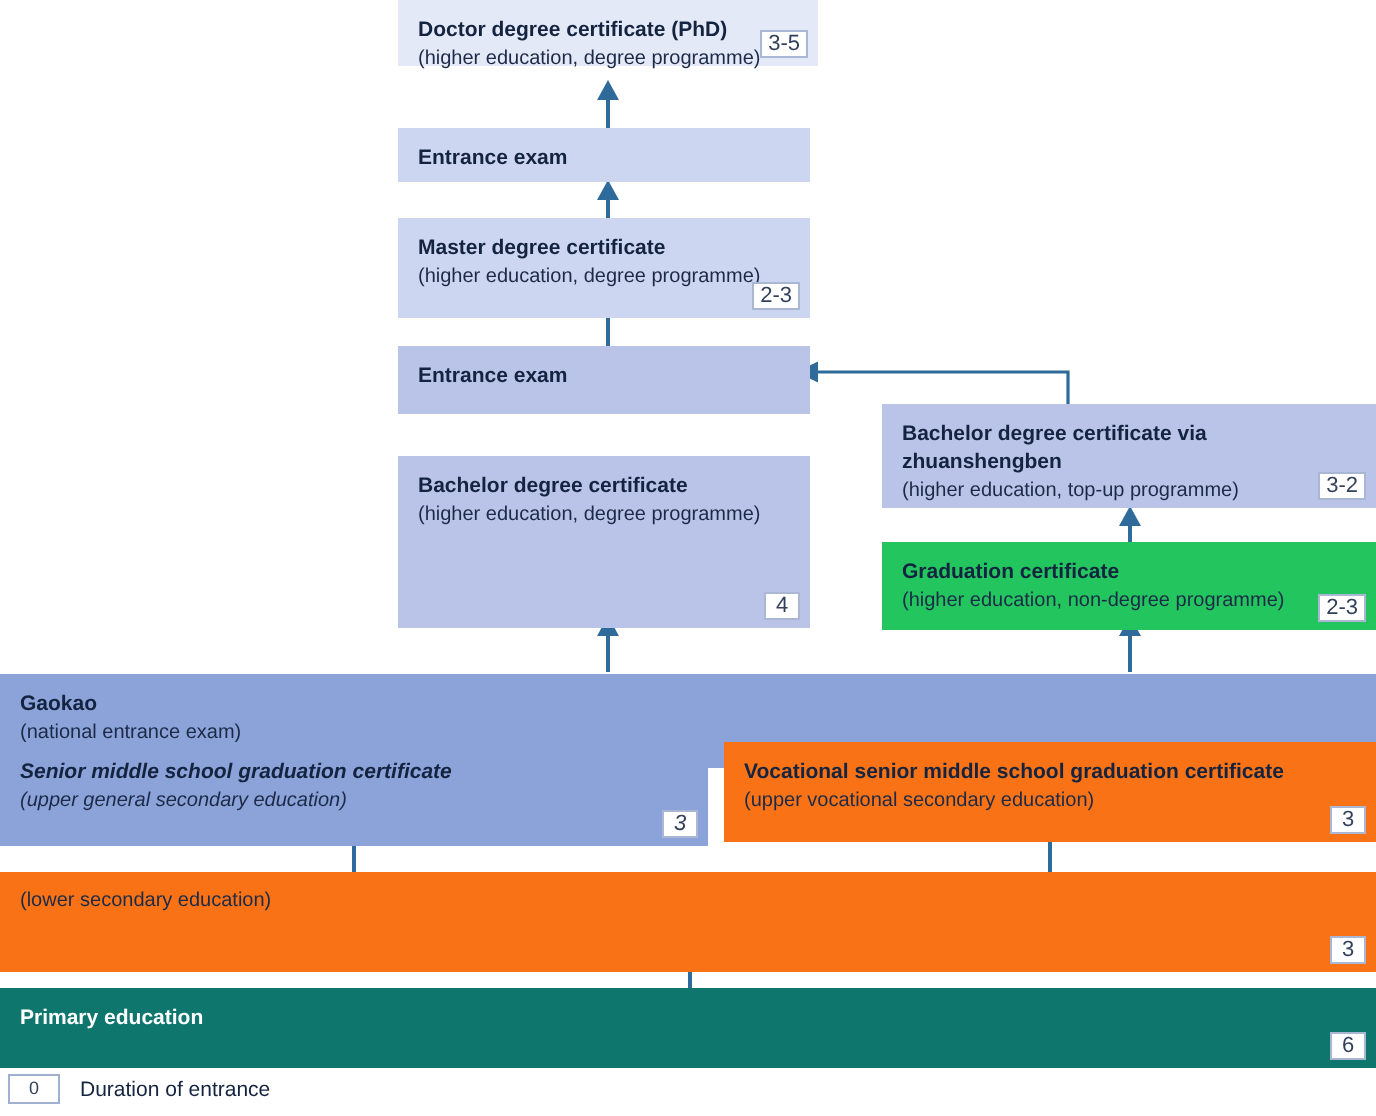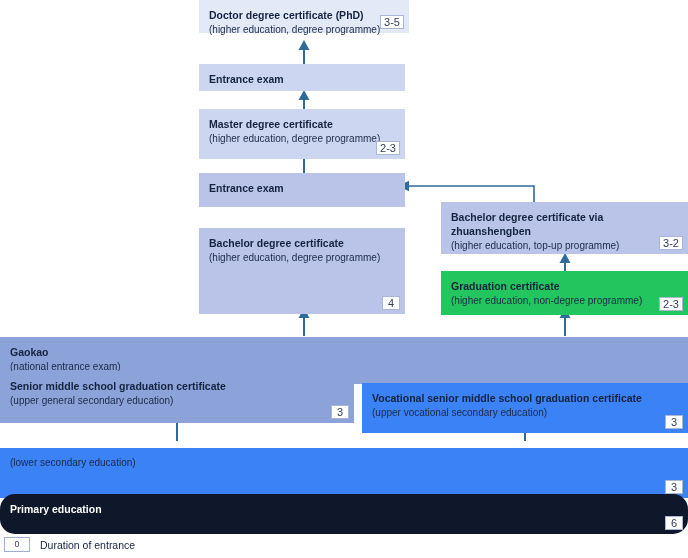--- a/index.html
+++ b/index.html
@@ -52,22 +52,22 @@
     border: 1px solid #a9b6d4;
     padding: 0 3px;
     box-sizing: border-box;
   }
   
   .tone-lightest { background: #e4e9f7; }
   .tone-light    { background: #cdd6f0; }
   .tone-mid      { background: #b9c4e8; }
   .tone-blue     { background: #22c55e; }
   .tone-strong   { background: #8ba3d8; }
-  .tone-deep     { background: #3b82f6; margin-top: 12px; }
-  .tone-deepest  { background: #0f172a; color: #ffffff; border-radius: 15px; }
+  .tone-deep     { background: #f97316; }
+  .tone-deepest  { background: #0f766e; color: #ffffff; }
   .tone-deepest .dur { color: #33405c; }
 
   .arrow {
     position: absolute;
   }
   .arrow svg { display: block; }
 
   .legend {
     position: absolute;
     left: 4px;
@@ -224,21 +224,21 @@
     <span class="title">Graduation certificate</span>
     <span class="sub">(higher education, non-degree programme)</span>
     <span class="dur">2-3</span>
   </div>
 
   <div class="box tone-strong" style="left:0px; top:321px; width:688px; height:47px;margin-top:16px;">
     <span class="title">Gaokao</span>
     <span class="sub">(national entrance exam)</span>
   </div>
 
-  <div class="box tone-strong" style="left:0px; top:371px; width:354px; height:52px;">
+  <div class="box tone-strong" style="left:0px; top:371px; width:354px; height:52px;font-style:italic;">
     <span class="title">Senior middle school graduation certificate</span>
     <span class="sub">(upper general secondary education)</span>
     <span class="dur">3</span>
   </div>
 
   <div class="box tone-deep" style="left:362px; top:371px; width:326px; height:50px;">
     <span class="title">Vocational senior middle school graduation certificate</span>
     <span class="sub">(upper vocational secondary education)</span>
     <span class="dur">3</span>
   </div>

